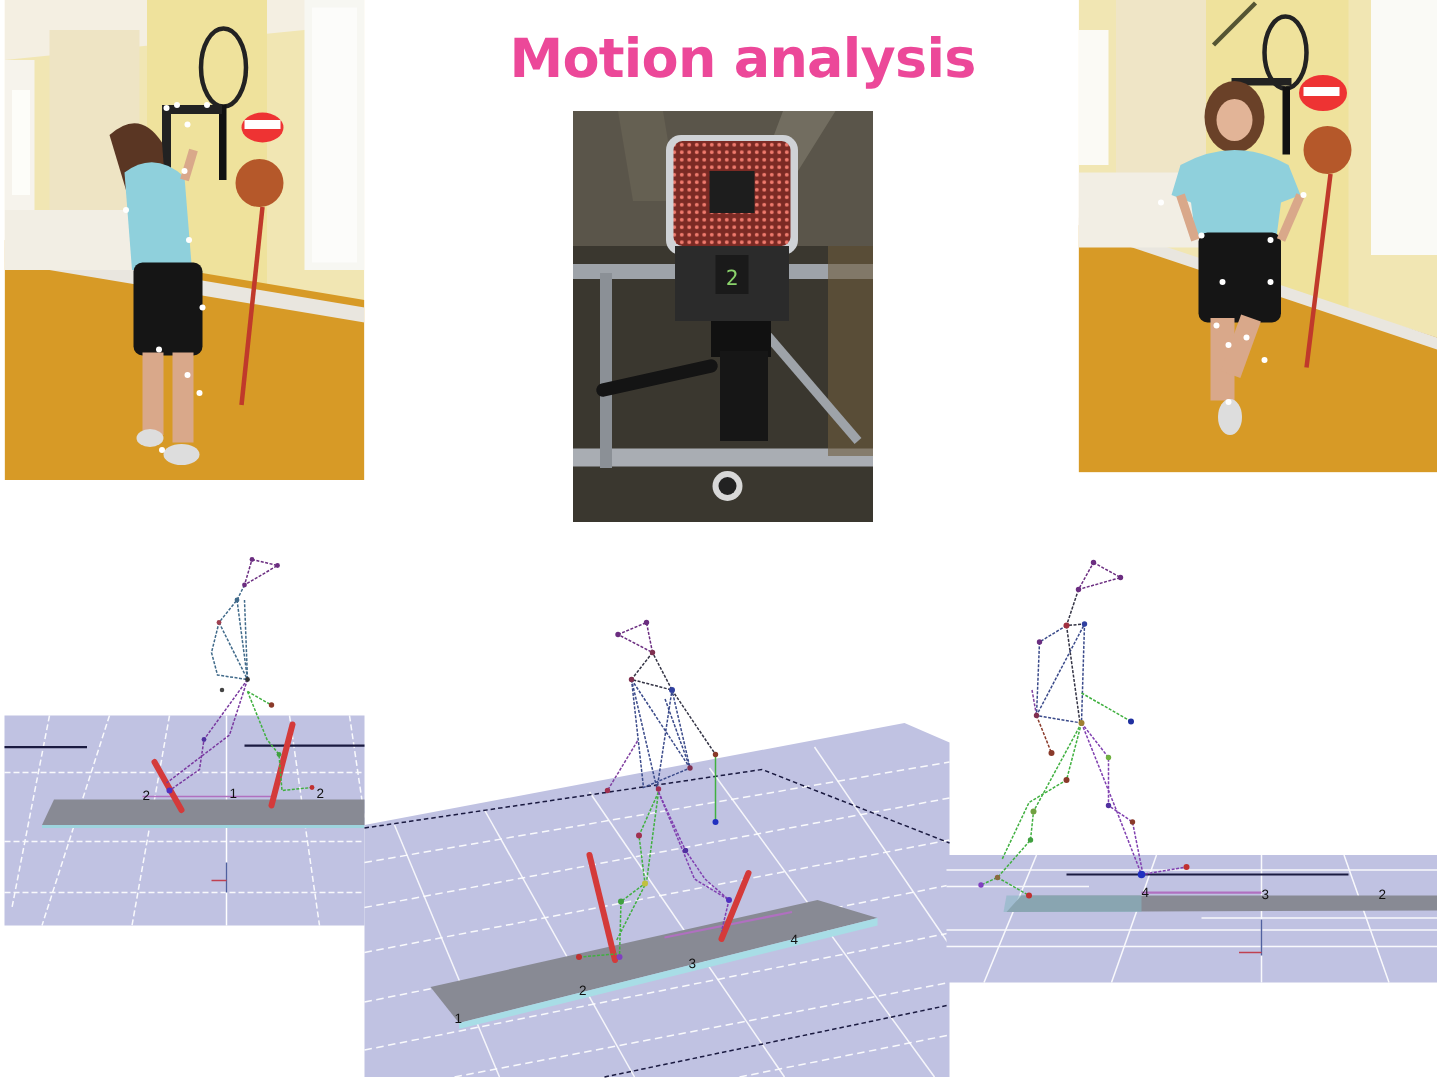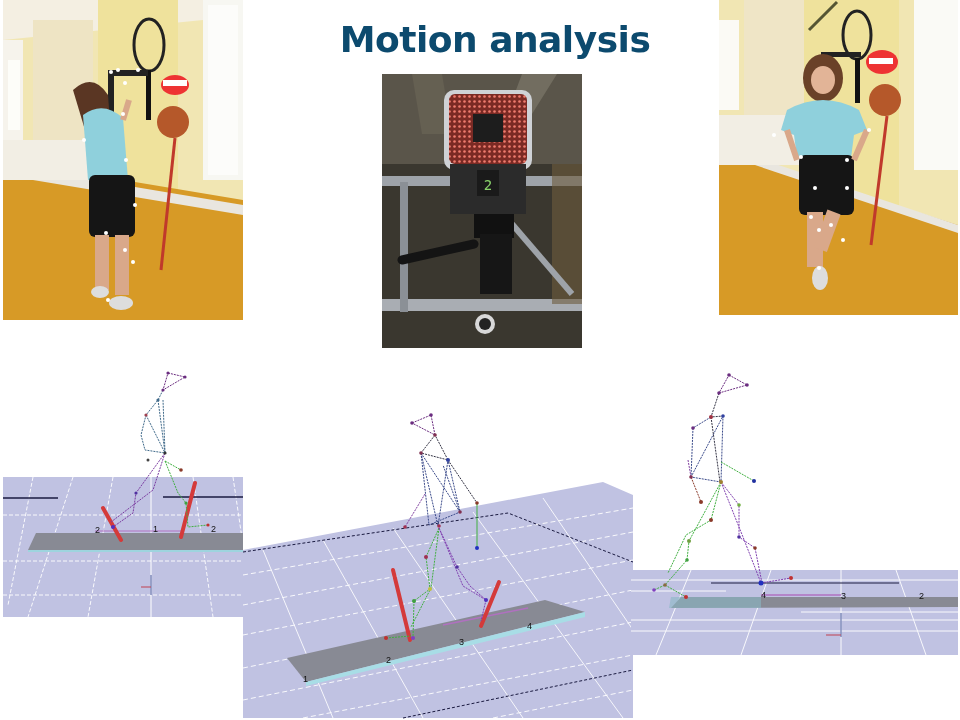--- a/index.html
+++ b/index.html
@@ -1,17 +1,17 @@
 <!DOCTYPE html>
 <html><head>
 <meta charset="utf-8">
 <style>
   html,body{margin:0;padding:0;}
   body{width:960px;height:720px;background:#ffffff;position:relative;overflow:hidden;font-family:"Liberation Sans",sans-serif;}
-  .title{position:absolute;left:330px;top:14px;width:330px;text-align:center;font-family:"DejaVu Sans","Liberation Sans",sans-serif;font-weight:bold;font-size:36px;color:#0c4a6e;letter-spacing:-0.5px;line-height:52px;}
+  .title{position:absolute;left:330px;top:14px;width:330px;text-align:center;font-family:"DejaVu Sans","Liberation Sans",sans-serif;font-weight:bold;font-size:36px;color:#ec4899;letter-spacing:-0.5px;line-height:52px;}
   .photo{position:absolute;overflow:hidden;}
   .photo svg{display:block;width:100%;height:100%;}
   .panel3d{position:absolute;overflow:visible;}
   .panel3d svg{display:block;overflow:visible;}
   .plate-label{font-family:"Liberation Sans",sans-serif;font-size:9px;fill:#111;}
 </style>
 </head>
 <body>
 
 <div class="title">Motion analysis</div>

